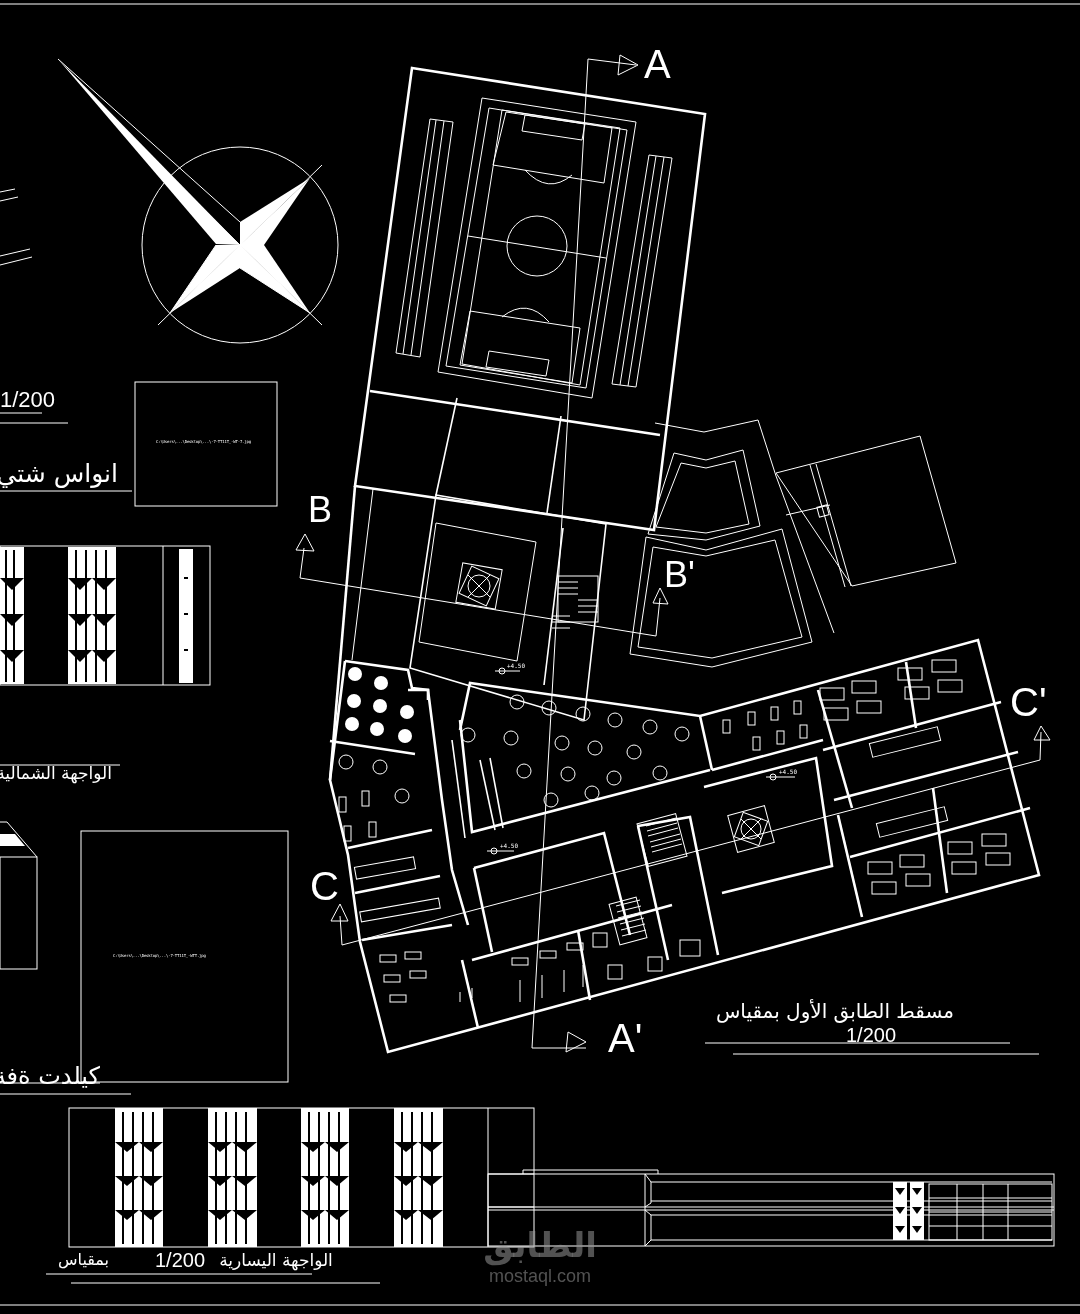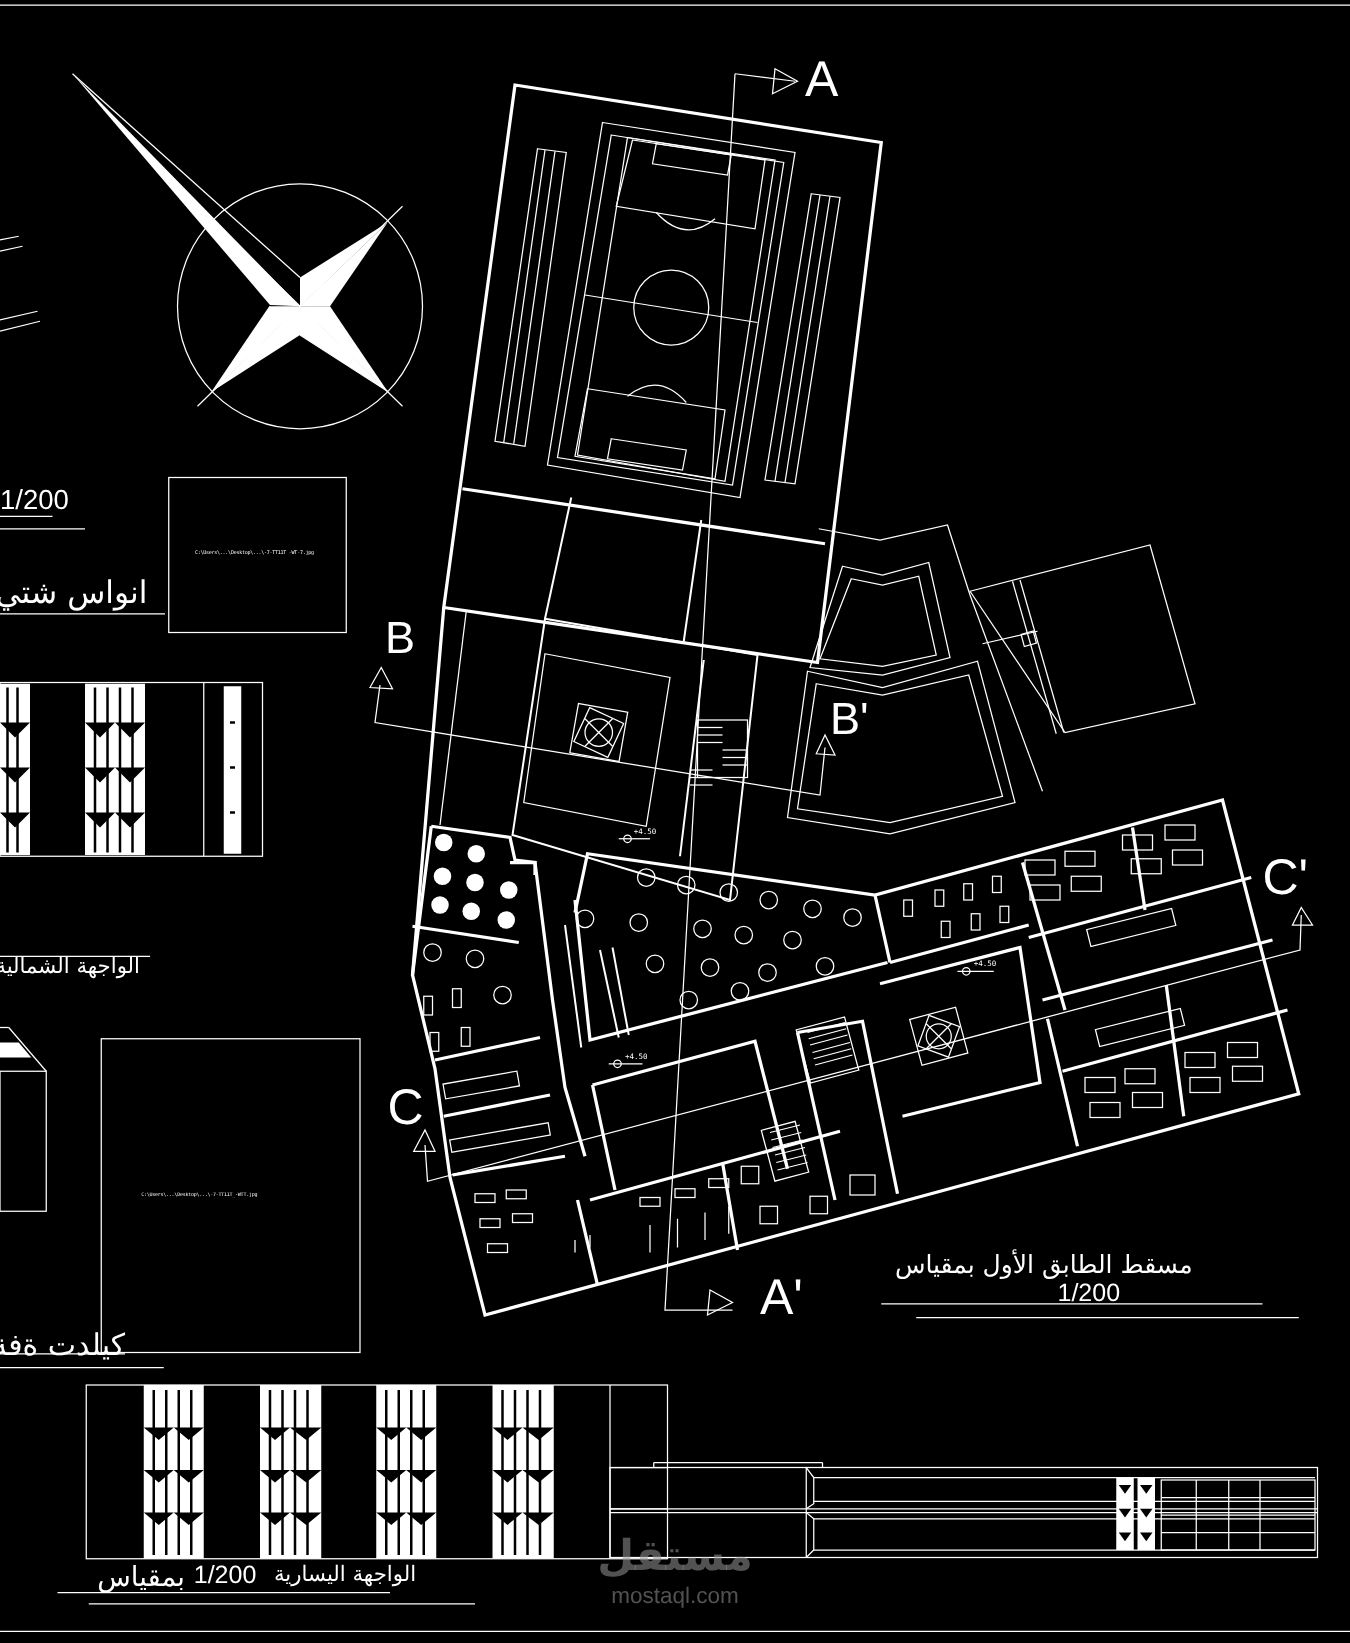--- a/index.html
+++ b/index.html
@@ -453,18 +453,18 @@
 <div class="txt tiny" style="left:156px; top:440px; width:100px; overflow:hidden;">C:\Users\...\Desktop\...\-7-TT11T_-WT-7.jpg</div>
 <div class="txt tiny" style="left:113px; top:954px; width:145px; overflow:hidden;">C:\Users\...\Desktop\...\-7-TT11T_-WTT.jpg</div>
 
 <div class="txt lvl" style="left:507px; top:663px;">+4.50</div>
 <div class="txt lvl" style="left:779px; top:769px;">+4.50</div>
 <div class="txt lvl" style="left:500px; top:843px;">+4.50</div>
 
 <div class="txt ar" style="left:682px; top:1001px; width:306px; text-align:center; font-size:20px;">مسقط الطابق الأول بمقياس</div>
 <div class="txt scale" style="left:846px; top:1025px;">1/200</div>
 
-<div class="txt ar" style="left:58px; top:1252px; width:90px; text-align:right; font-size:22px;">بمقياس</div>
+<div class="txt ar" style="left:58px; top:1252px; width:90px; text-align:left; font-size:16px;">بمقياس</div>
 <div class="txt scale" style="left:155px; top:1250px;">1/200</div>
 <div class="txt ar" style="left:200px; top:1252px; width:152px; text-align:center; font-size:17px;">الواجهة اليسارية</div>
 
-<div class="wm" style="left:470px; top:1225px; width:140px; font-size:34px; font-weight:bold; font-family:'DejaVu Sans', sans-serif;">مستقل</div>
+<div class="wm" style="left:470px; top:1225px; width:140px; font-size:34px; font-weight:bold; font-family:'DejaVu Sans', sans-serif;">الطابق</div>
 <div class="wm" style="left:470px; top:1266px; width:140px; font-size:18px;">mostaql.com</div>
 
 </body></html>

